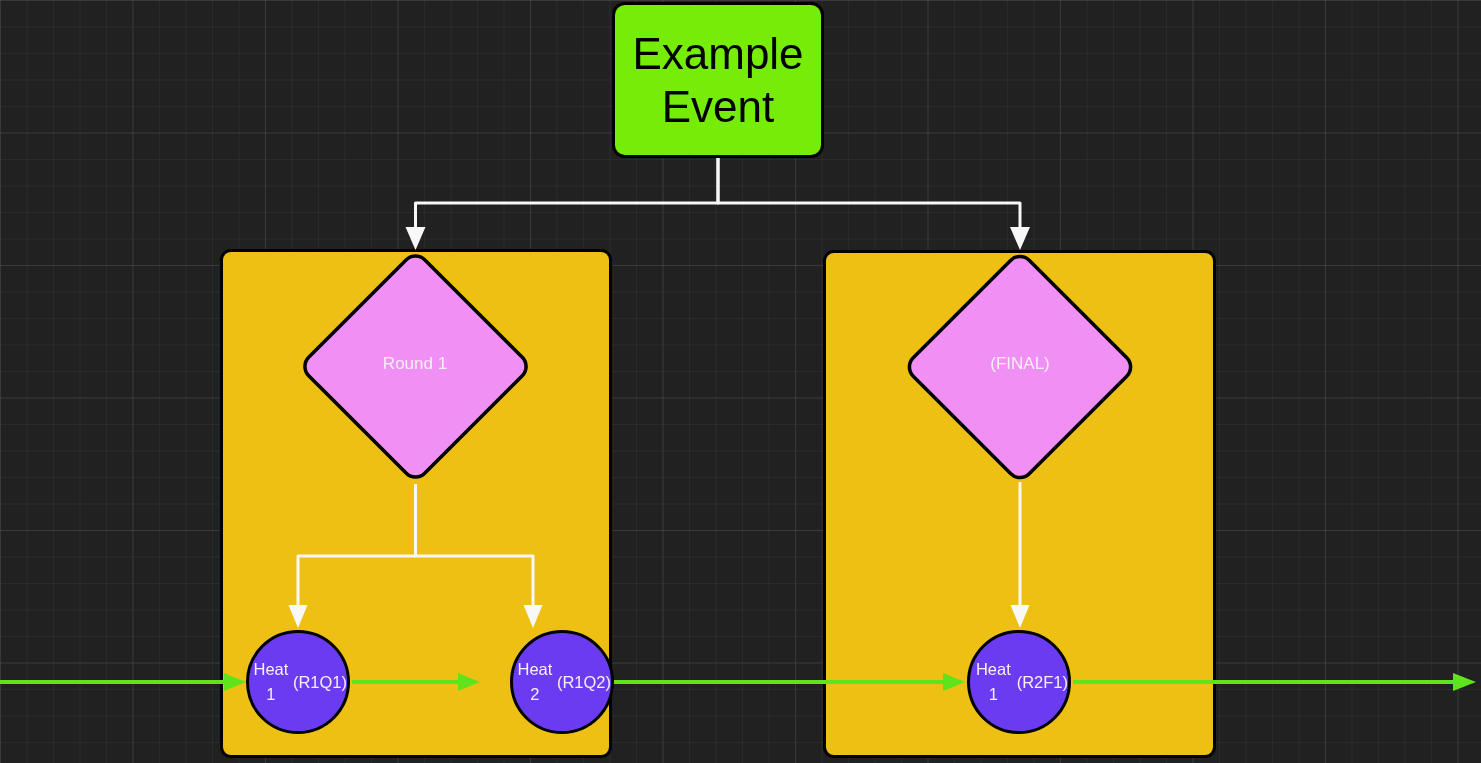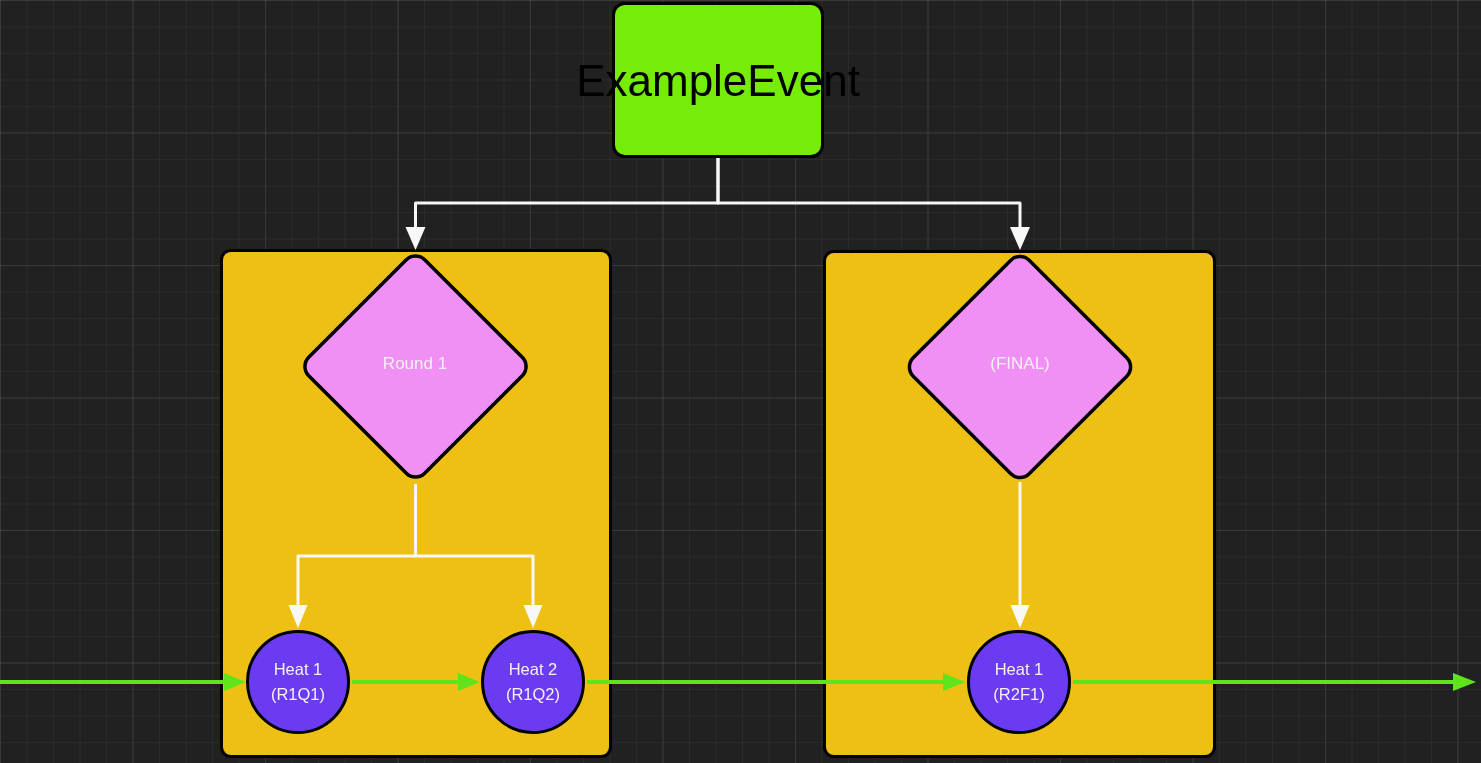--- a/index.html
+++ b/index.html
@@ -38,44 +38,44 @@
     border:3px solid var(--node-border);
     border-radius:11px;
   }
   #round1-container{left:220px;top:249px;width:392px;height:509px;}
   #round2-container{left:823px;top:250px;width:393px;height:508px;}
   .event-box{
     position:absolute;left:612px;top:2px;width:212px;height:156px;
     background:var(--event-fill);
     border:3px solid var(--node-border);
     border-radius:13px;
-    display:flex;flex-direction:row;align-items:center;justify-content:center;
+    display:flex;flex-direction:column;align-items:center;justify-content:center;
     color:var(--label-dark);font-size:44px;line-height:53px;text-align:center;
   }
   .edges{position:absolute;left:0;top:0;width:1481px;height:763px;pointer-events:none;}
   .diamond{fill:var(--round-fill);stroke:var(--node-border);stroke-width:3.5;}
   .wire{stroke:var(--connector-white);stroke-width:3;fill:none;stroke-linejoin:round;}
   .wire-head{fill:var(--connector-white);stroke:none;}
   .flow{stroke:var(--flow-green);stroke-width:4;fill:none;}
   .flow-head{fill:var(--flow-green);stroke:none;}
   .diamond-label{
     position:absolute;width:230px;text-align:center;
     color:var(--label-light);font-size:17px;line-height:29px;margin-top:12px;
   }
   #round1-label{left:300px;top:337px;}
   #round2-label{left:905px;top:337px;}
   .heat-node{
     position:absolute;width:104px;height:104px;border-radius:50%;
     background:var(--heat-fill);
     border:3px solid var(--node-border);
-    display:flex;flex-direction:column;align-items:center;justify-content:center;
+    display:flex;flex-direction:row;align-items:center;justify-content:center;
     color:var(--label-light);font-size:16.5px;line-height:25px;text-align:center;
   }
   #heat-r1q1{left:246px;top:630px;}
-  #heat-r1q2{left:481px;top:630px;}
+  #heat-r1q2{left:510px;top:630px;}
   #heat-r2f1{left:967px;top:630px;}
   .line{display:block;}
 </style>
 </head>
 <body>
 
 <div class="canvas">
 
   <div class="container-box" id="round1-container"></div>
   <div class="container-box" id="round2-container"></div>

